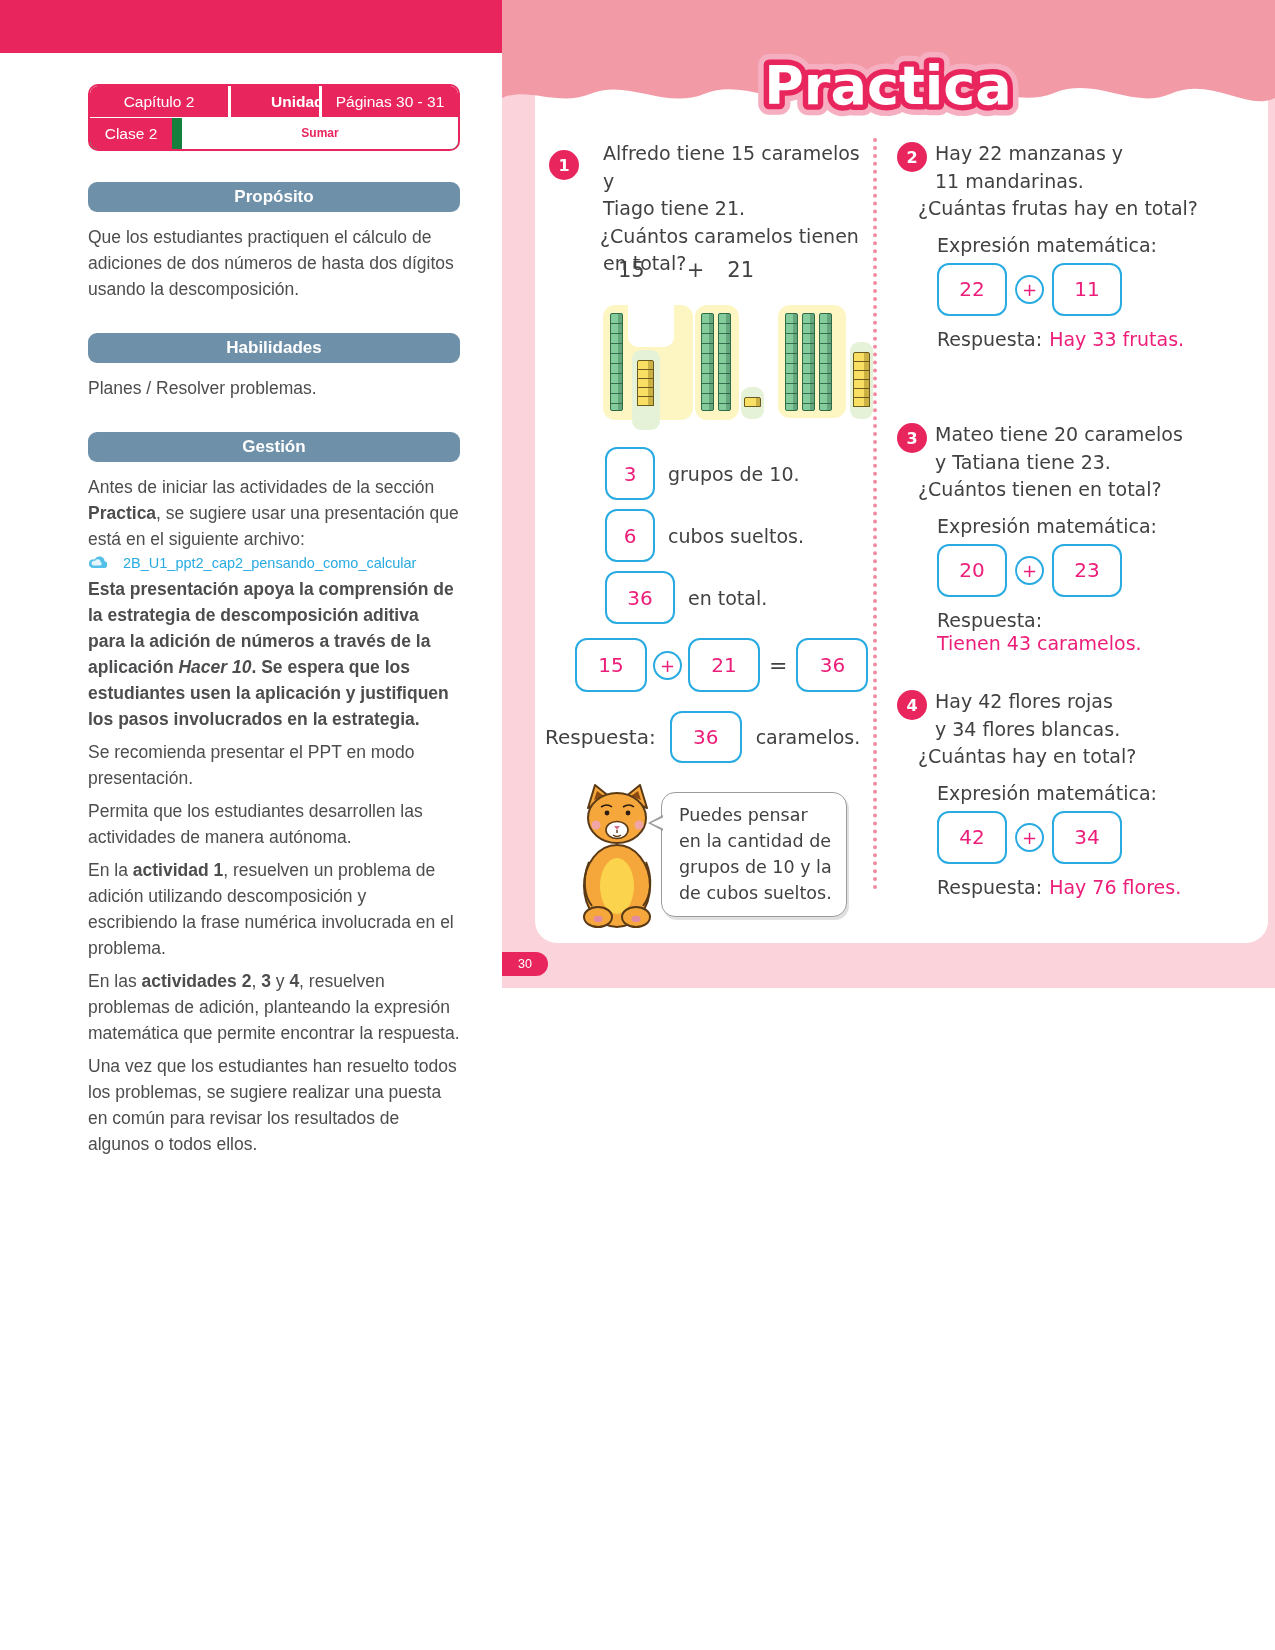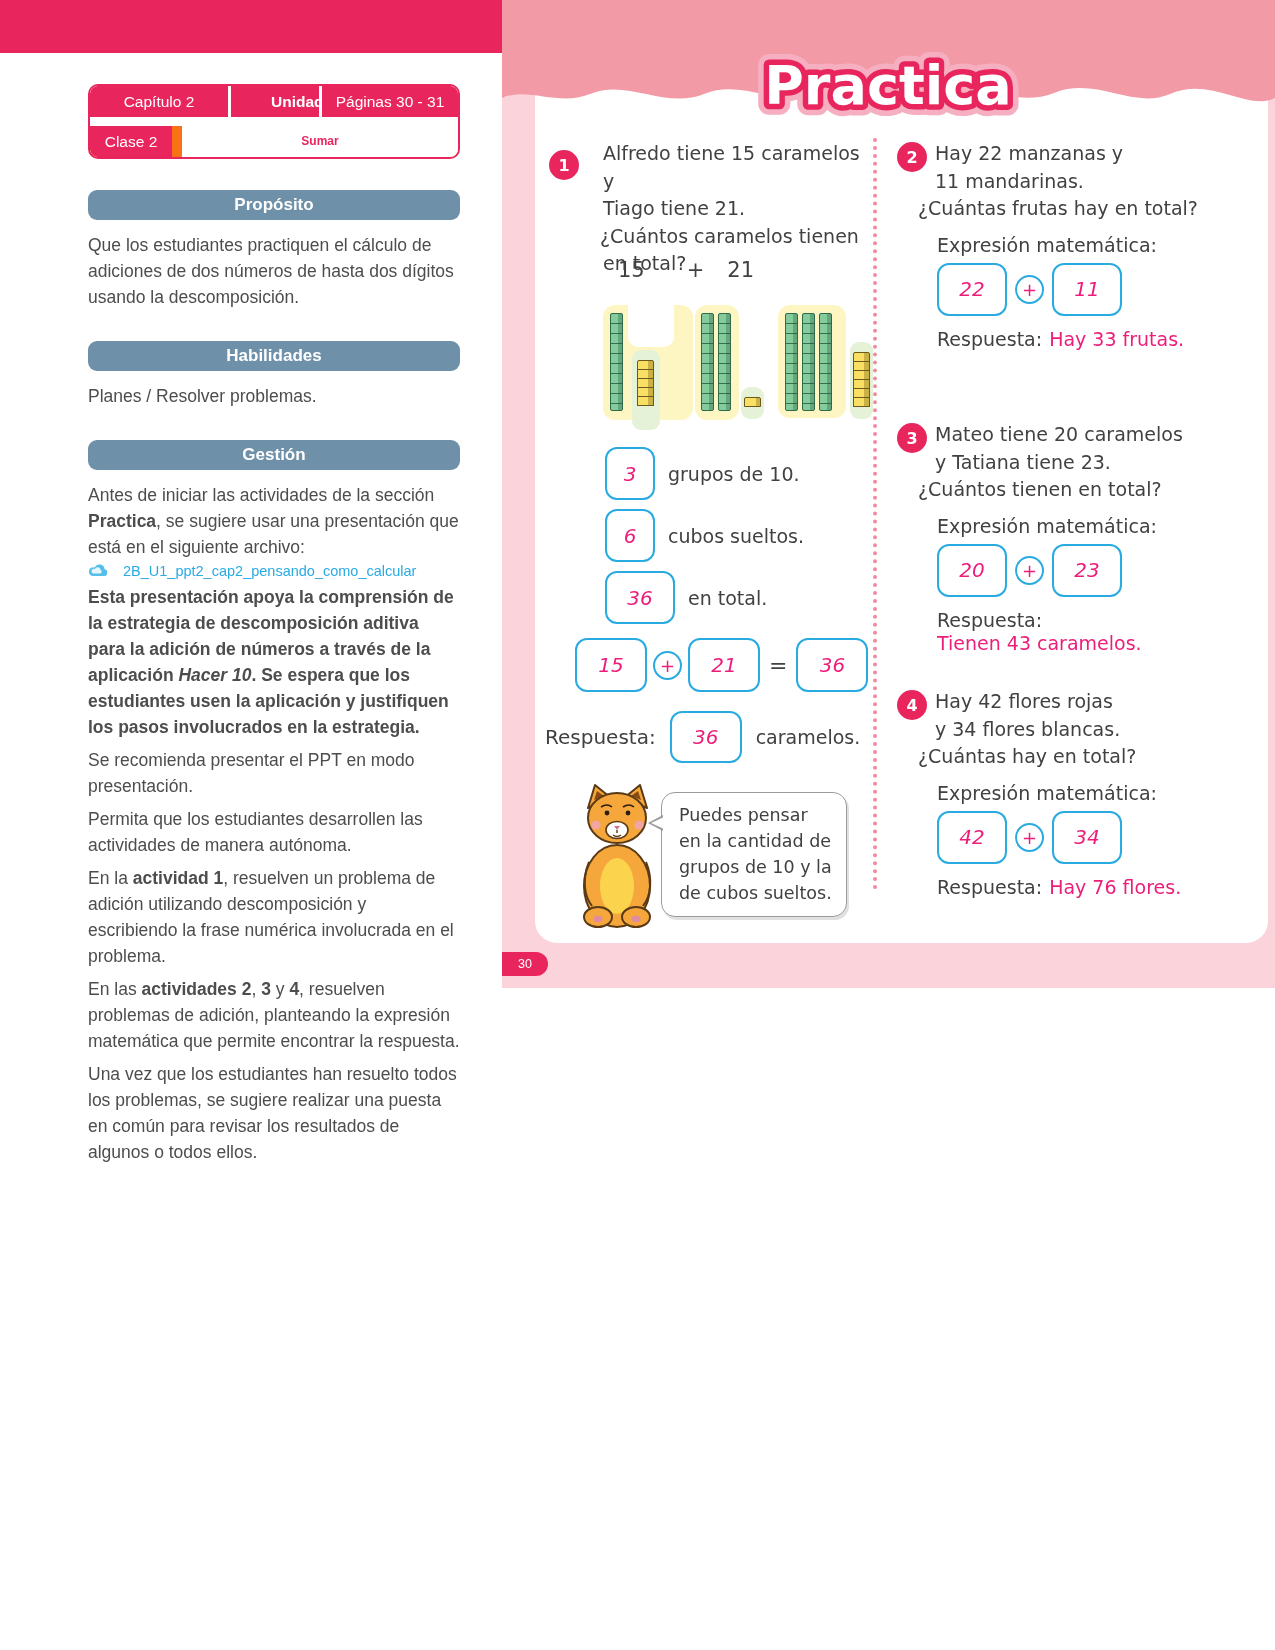--- a/index.html
+++ b/index.html
@@ -18,21 +18,21 @@
   #canvas{position:relative;width:1275px;height:1310px;background:#fff;overflow:hidden;}
 
   
   .topbar{position:absolute;left:0;top:0;width:502px;height:53px;background:var(--accent);}
 
   
   .leftcol{position:absolute;left:88px;top:84px;width:372px;}
   .info-table{border:2px solid var(--accent);border-radius:10px;overflow:hidden;background:#fff;}
   .it-row1{display:grid;grid-template-columns:138px 88px 1fr;gap:3px;background:#fff;}
   .it-row1 .cell{background:var(--accent);color:#fff;font-size:15.5px;text-align:center;line-height:31px;height:31px;}
-  .it-row2{display:grid;grid-template-columns:82px 1fr;gap:10px;background:#f97316;margin-top:9px;}
+  .it-row2{display:grid;grid-template-columns:82px 1fr;gap:10px;background:#15803d;margin-top:1px;}
   .it-row2 .cell-class{background:var(--accent);color:#fff;font-size:15.5px;text-align:center;line-height:31px;height:31px;border-radius:0 0 0 8px;}
   .it-row2 .cell-topic{background:#fff;color:var(--accent);font-size:12px;text-align:center;line-height:31px;height:31px;font-weight:bold;}
   .bold{font-weight:bold;padding-left:40px;}
 
   .sec-header{margin-top:31px;height:30px;background:var(--header-blue);color:#fff;
     font-weight:bold;font-size:17px;text-align:center;line-height:30px;border-radius:9px;}
   .body-p{font-size:17.5px;line-height:26px;color:var(--body-gray);margin-top:12px;}
   .body-p + .body-p{margin-top:7px;}
   #gestion-paragraphs .body-p{margin-top:7px;}
   #gestion-paragraphs .body-p:first-child{margin-top:5px;font-weight:bold;}
@@ -77,21 +77,21 @@
     background-image:repeating-linear-gradient(to bottom,transparent 0 9px,rgba(30,80,55,.75) 9px 10px),
       linear-gradient(to right,transparent 0 68%,rgba(30,80,55,.30) 68% 100%);}
   .cubes{position:absolute;display:flex;flex-direction:column;}
   .cube{width:17px;height:10px;background:#F9E064;border:1px solid #6b5a1e;margin-top:-1px;
     background-image:linear-gradient(to right,transparent 0 70%,rgba(120,90,10,.35) 70% 100%);}
   .cube:first-child{margin-top:0;border-radius:2px 2px 0 0;}
 
   .fill-rows{position:absolute;left:70px;top:377px;display:flex;flex-direction:column;gap:9px;}
   .fill-row{display:flex;align-items:center;gap:13px;}
   .num-box{height:53px;min-width:50px;border:2.5px solid var(--box-cyan);border-radius:12px;background:#fff;
-    display:flex;align-items:center;justify-content:center;color:var(--hand-pink);font-size:20px;padding:0 6px;font-style:italic;}
+    display:flex;align-items:center;justify-content:center;color:var(--hand-pink);font-size:20px;padding:0 6px;}
   .num-box.wide{min-width:70px;}
   .fill-label{font-size:19px;color:#414042;}
 
   .eq-row{position:absolute;left:40px;top:568px;display:flex;align-items:center;}
   .eq-row .num-box{width:72px;height:54px;}
   .plus-circle{width:29px;height:29px;border:2.5px solid var(--box-cyan);border-radius:50%;background:#fff;
     display:flex;align-items:center;justify-content:center;color:var(--hand-pink);font-size:18px;flex:0 0 auto;}
   .eq-row .plus-circle{margin:0 6px;}
   .eq-sign{font-size:22px;color:#414042;margin:0 9px;}
 

